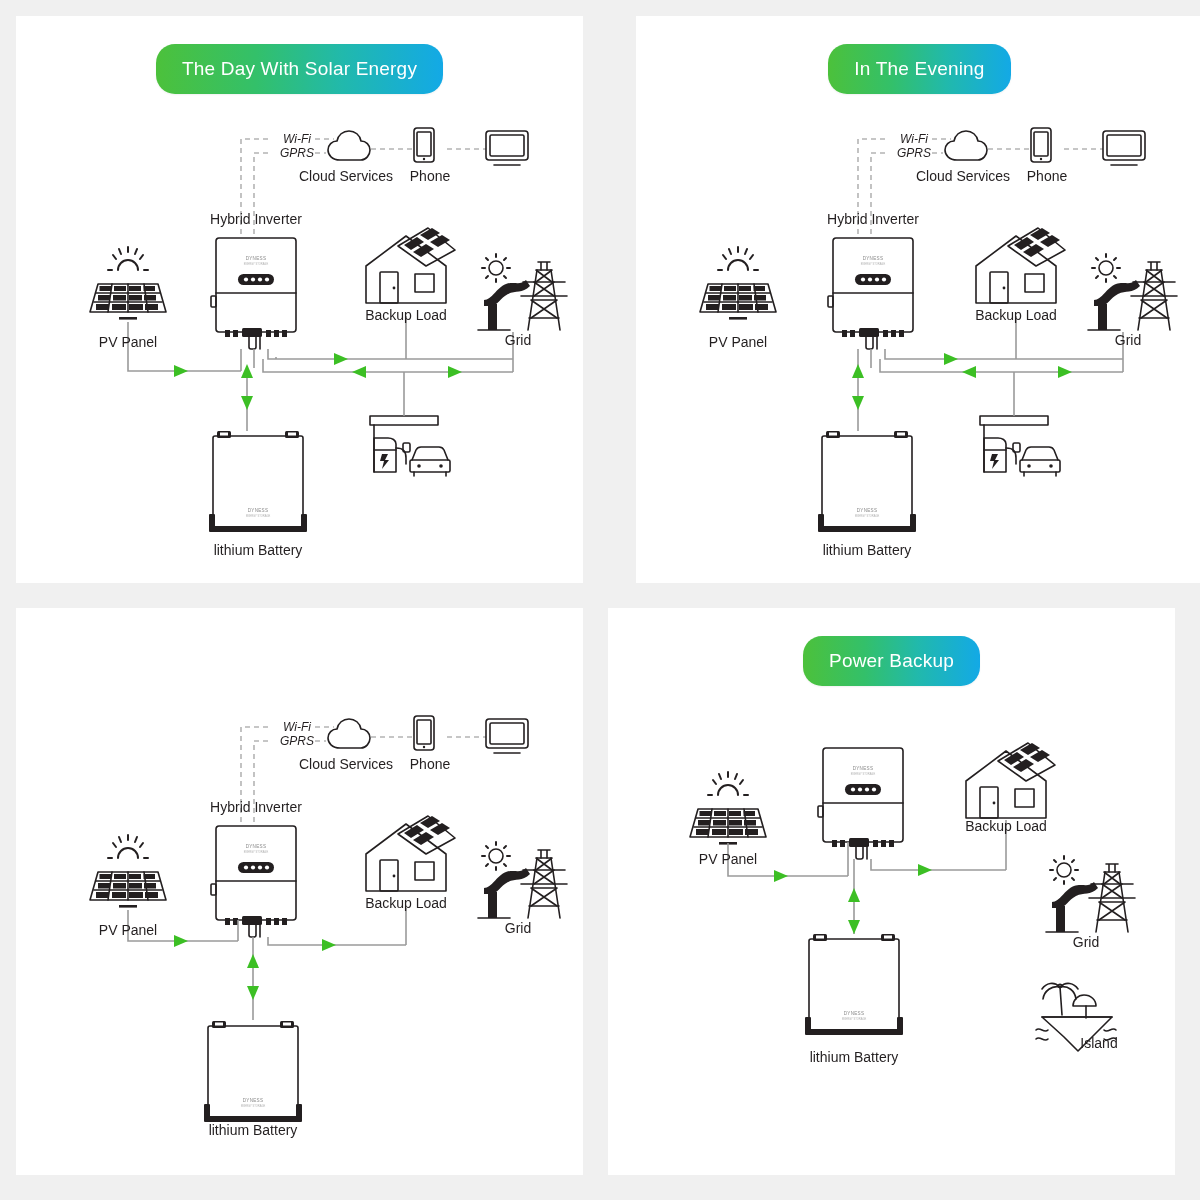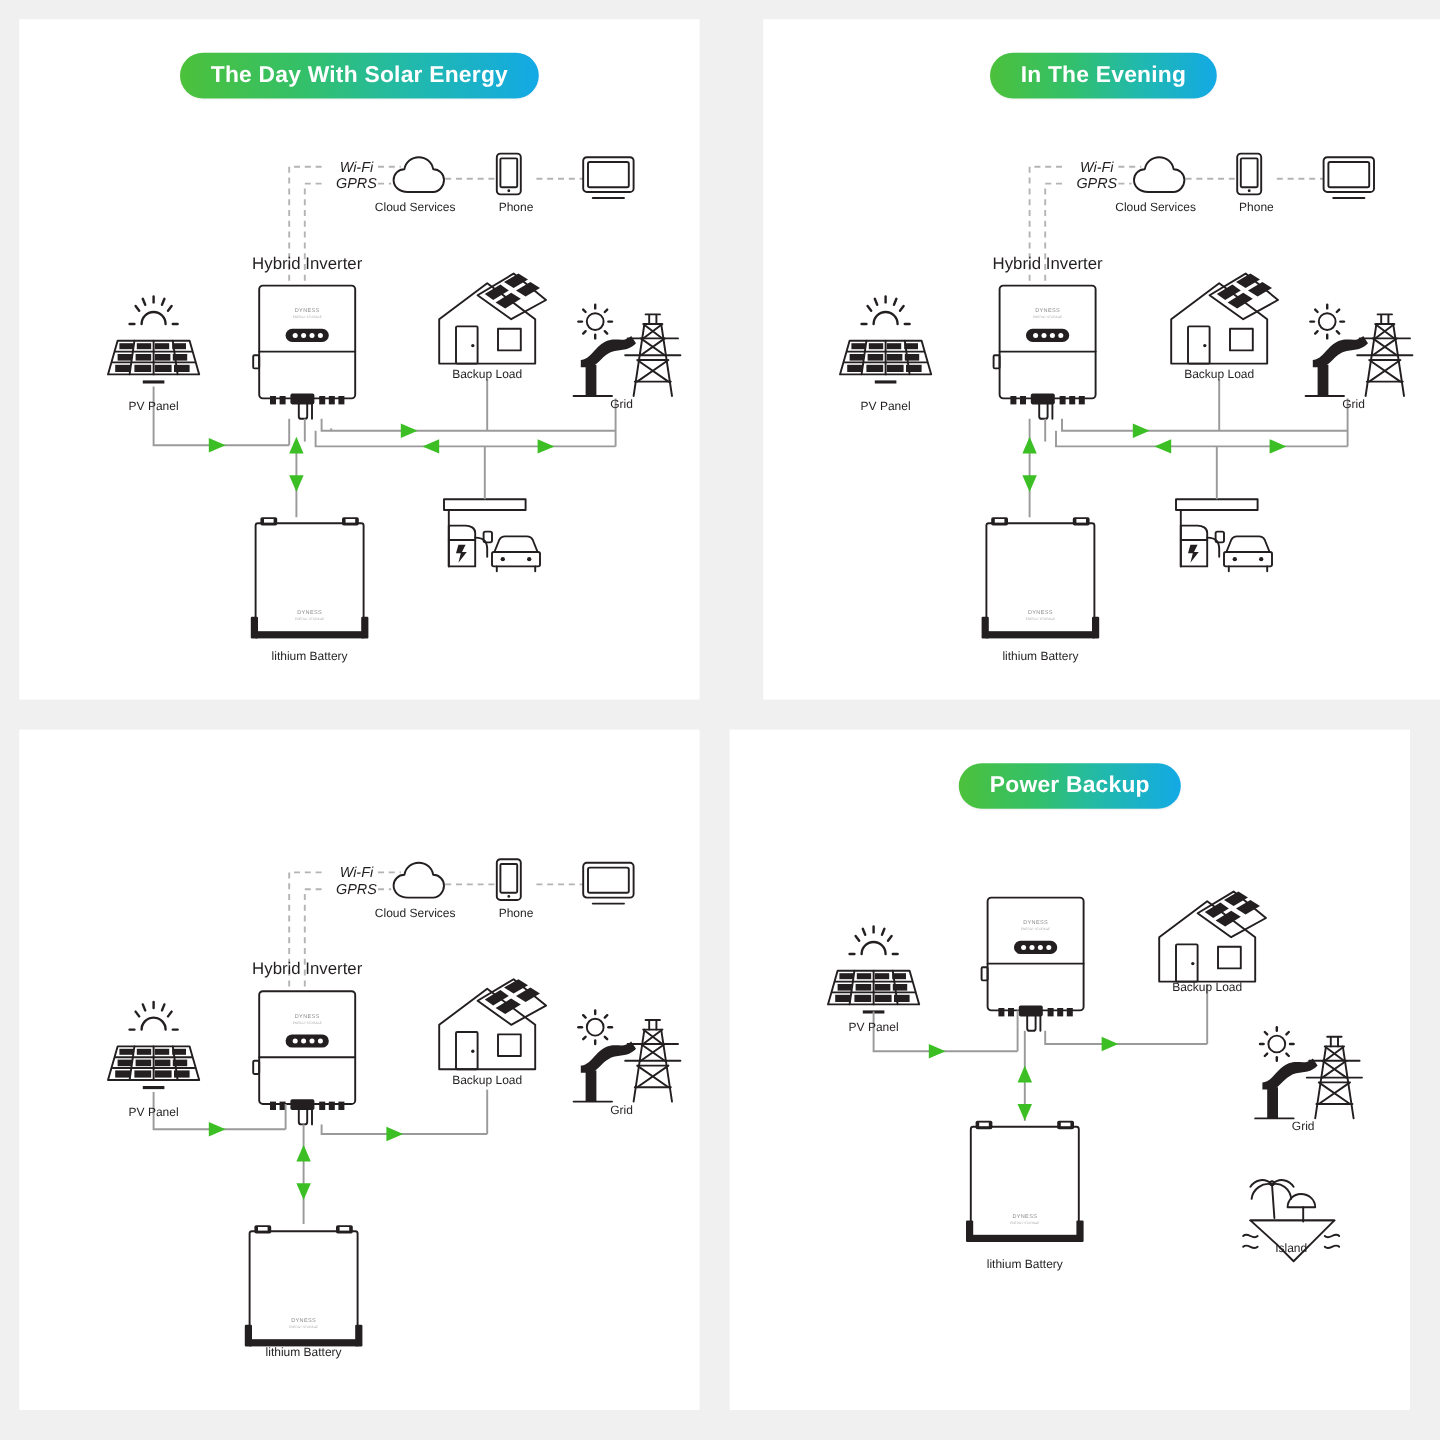--- a/index.html
+++ b/index.html
@@ -25,36 +25,36 @@
   #panel-2 { left: 636px; top: 16px;  width: 567px; height: 567px; }
   #panel-3 { left: 16px;  top: 608px; width: 567px; height: 567px; }
   #panel-4 { left: 608px; top: 608px; width: 567px; height: 567px; }
 
   .badge-wrap {
     position: absolute; left: 0; right: 0; top: 28px;
     display: flex; justify-content: center;
   }
   .badge {
     display: inline-flex; align-items: center; justify-content: center;
-    height: 38px; padding: 0 26px;
+    height: 50px; padding: 0 26px;
     border-radius: 19px;
     background: linear-gradient(90deg, #4cc13b 0%, #33c06a 35%, #21b9ac 65%, #13a9e6 100%);
     color: #ffffff;
-    font-size: 19px; font-weight: bold;
+    font-size: 19px; font-weight: normal;
     letter-spacing: .2px;
     white-space: nowrap;
     box-shadow: 0 1px 2px rgba(0,0,0,.06);
   }
 
   .stage { position: absolute; left: 0; top: 0; width: 567px; height: 567px; }
   .stage svg { display: block; }
 
   .lbl {
     position: absolute;
-    font-size: 10px;
+    font-size: 14px;
     color: #231f20;
     white-space: nowrap;
     transform: translateX(-50%);
   }
   .lbl.sm { font-size: 12px; font-style: italic; }
   .lbl.inv { font-size: 14px; }
 
   
   .ink { stroke: #231f20; fill: none; stroke-width: 2; stroke-linecap: round; stroke-linejoin: round; }
   .ink-thin { stroke: #231f20; fill: none; stroke-width: 1.6; stroke-linecap: round; stroke-linejoin: round; }
@@ -829,17 +829,17 @@
           <path class="arrow" d="M310 256 L324 262 L310 268 Z"></path>
           <path class="arrow" d="M240 294 L246 280 L252 294 Z"></path>
           <path class="arrow" d="M240 312 L246 326 L252 312 Z"></path>
         </g>
       </svg>
     </div>
 
     <div class="lbl" style="left:120px; top:243px;">PV Panel</div>
     <div class="lbl" style="left:398px; top:210px;">Backup Load</div>
     <div class="lbl" style="left:478px; top:326px;">Grid</div>
-    <div class="lbl" style="left:468px; top:427px;">Island</div>
+    <div class="lbl" style="left:491px; top:427px;">Island</div>
     <div class="lbl" style="left:246px; top:441px;">lithium Battery</div>
   </div>
 
 </div>
 
 </body></html>

